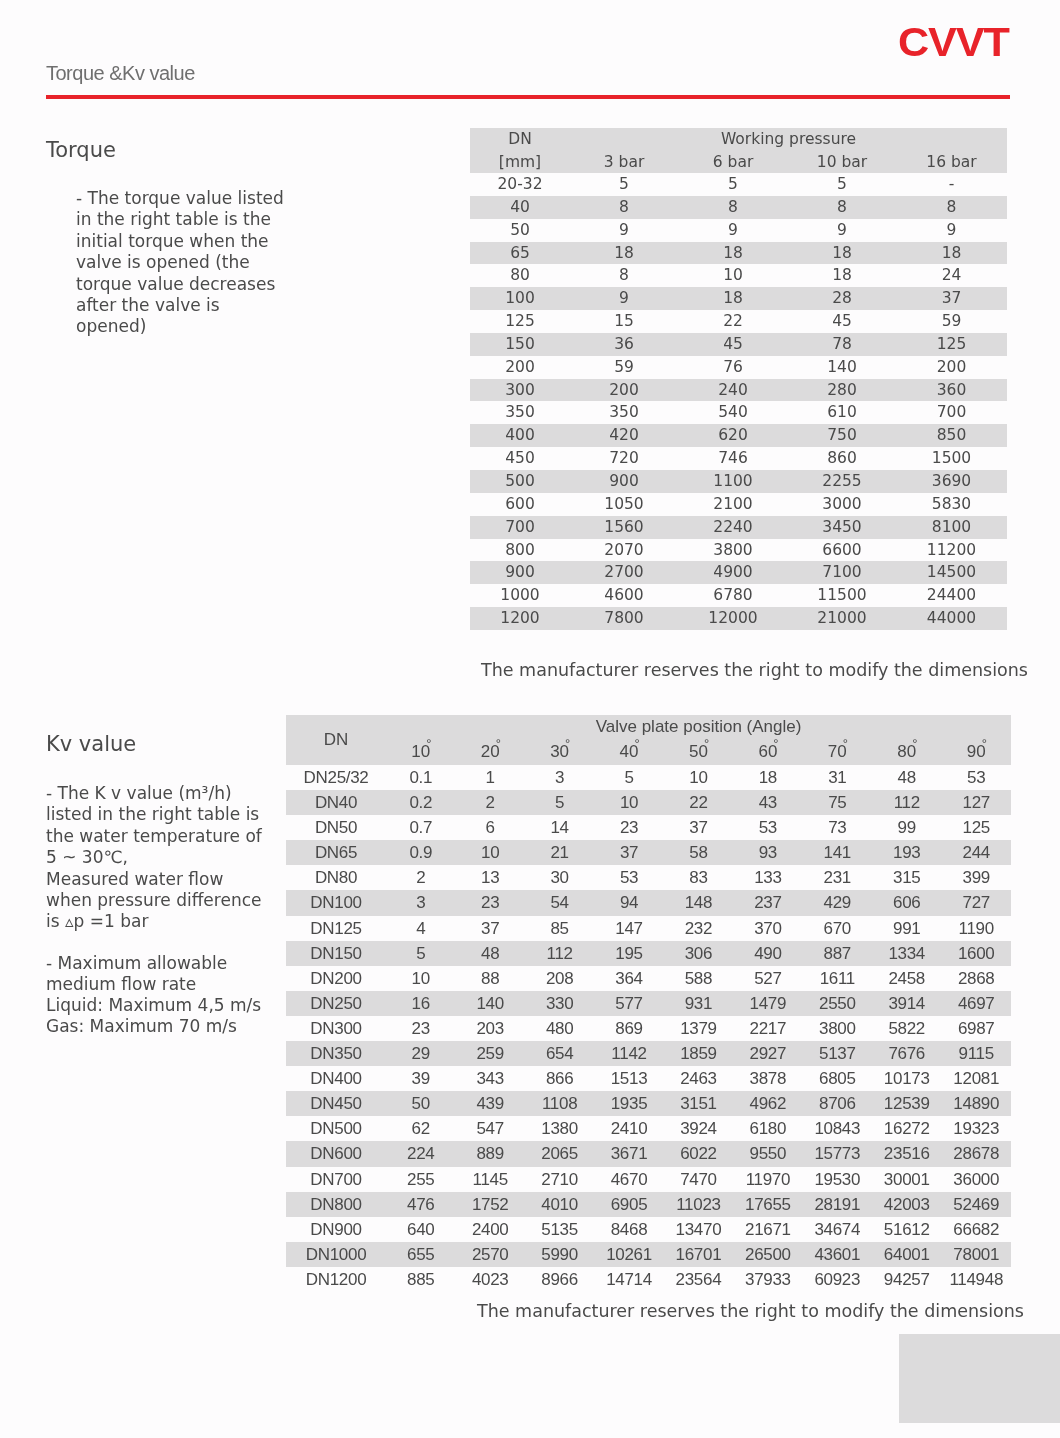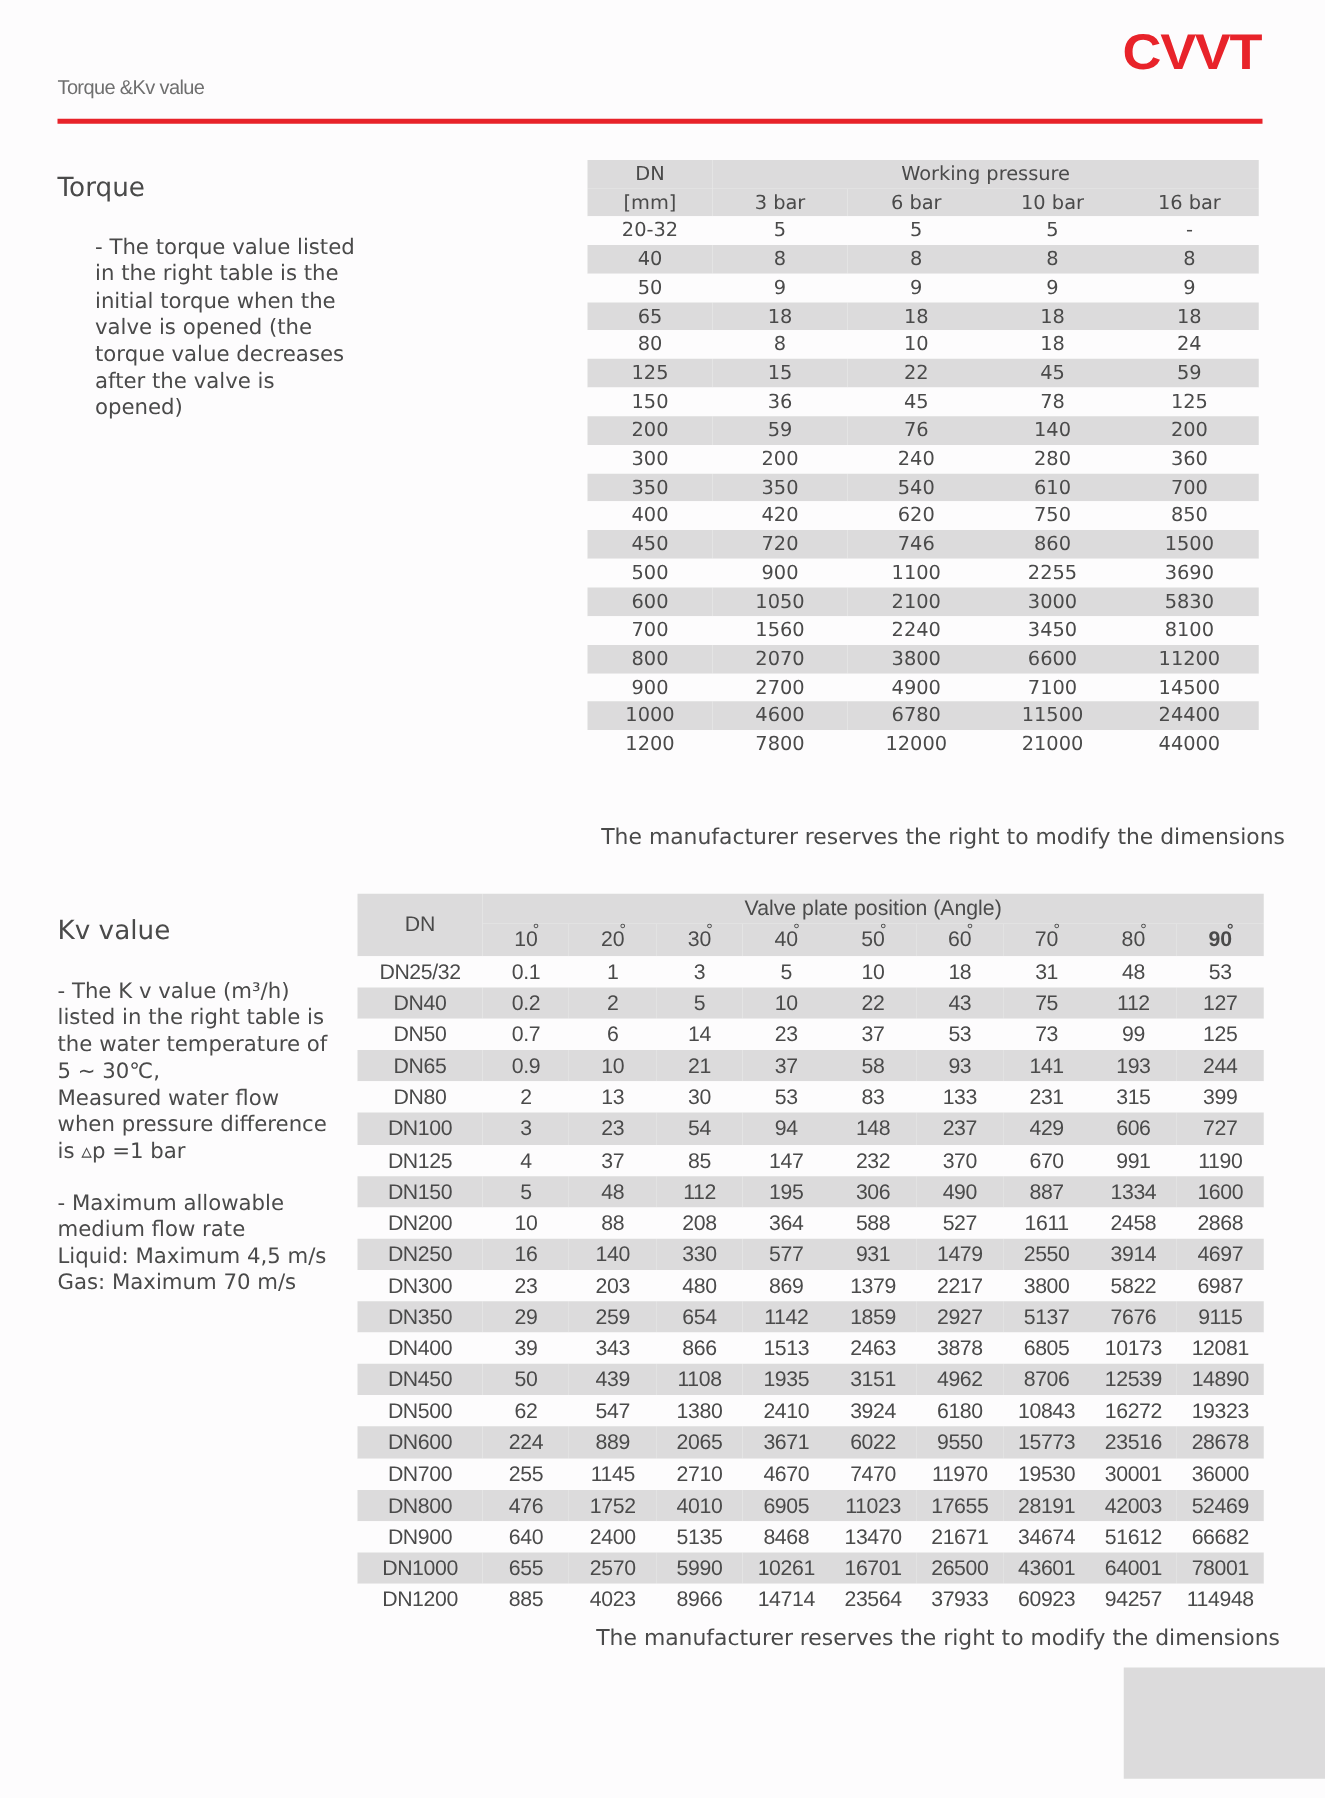--- a/index.html
+++ b/index.html
@@ -9,21 +9,21 @@
       font-family: "DejaVu Sans", sans-serif;
     }
     .logo {
       position: absolute; left: 898px; top: 22px; width: 114px; height: 40px;
       color: #e8232a; font-family: "Liberation Sans", sans-serif; font-weight: bold;
       font-size: 40px; letter-spacing: -1px; line-height: 40px; font-style: normal;
       transform: scaleX(1.08); transform-origin: left center;
     }
     .page-title {
       position: absolute; left: 46px; top: 62px; font-family: "Liberation Sans", sans-serif;
-      font-size: 16px; color: #6f6f6f; letter-spacing: -0.5px;
+      font-size: 20px; color: #6f6f6f; letter-spacing: -0.5px;
     }
     .rule { position: absolute; left: 46px; top: 95px; width: 964px; height: 4px; background: #e8232a; }
 
     .section-title {
       position: absolute; left: 46px; font-size: 21px; color: #4a4a4a; text-align: center;
     }
     .section-text {
       position: absolute; left: 46px; font-size: 17px; line-height: 21.4px; color: #4a4a4a;
       white-space: pre-line;
     }
@@ -128,20 +128,27 @@
         <td>18</td>
       </tr>
       <tr>
         <td>80</td>
         <td>8</td>
         <td>10</td>
         <td>18</td>
         <td>24</td>
       </tr>
       <tr>
+        <td>100</td>
+        <td>9</td>
+        <td>18</td>
+        <td>28</td>
+        <td>37</td>
+      </tr>
+      <tr>
         <td>125</td>
         <td>15</td>
         <td>22</td>
         <td>45</td>
         <td>59</td>
       </tr>
       <tr>
         <td>150</td>
         <td>36</td>
         <td>45</td>
@@ -269,21 +276,21 @@
     </tr>
     <tr id="kv-angle-row">
         <th style="height: 26px; line-height: 26px;"><span class="deg">10</span></th>
         <th style="height: 26px; line-height: 26px;"><span class="deg">20</span></th>
         <th style="height: 26px; line-height: 26px;"><span class="deg">30</span></th>
         <th style="height: 26px; line-height: 26px;"><span class="deg">40</span></th>
         <th style="height: 26px; line-height: 26px;"><span class="deg">50</span></th>
         <th style="height: 26px; line-height: 26px;"><span class="deg">60</span></th>
         <th style="height: 26px; line-height: 26px;"><span class="deg">70</span></th>
         <th style="height: 26px; line-height: 26px;"><span class="deg">80</span></th>
-        <th style="height: 26px; line-height: 26px; font-weight: bold;"><span class="deg">90</span></th>
+        <th style="height: 26px; line-height: 26px;"><span class="deg">90</span></th>
       </tr>
   </thead>
   <tbody id="kv-body">
       <tr>
         <td>DN25/32</td>
         <td>0.1</td>
         <td>1</td>
         <td>3</td>
         <td>5</td>
         <td>10</td>

